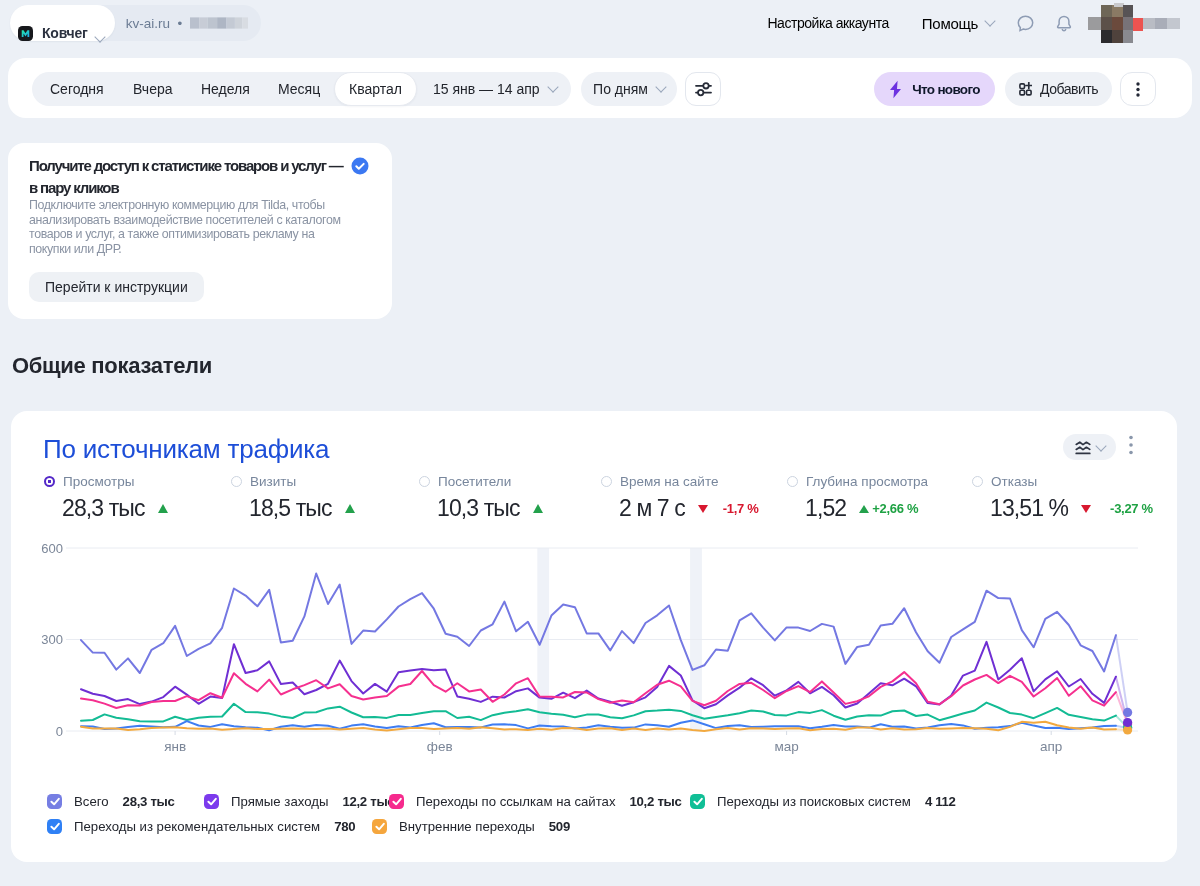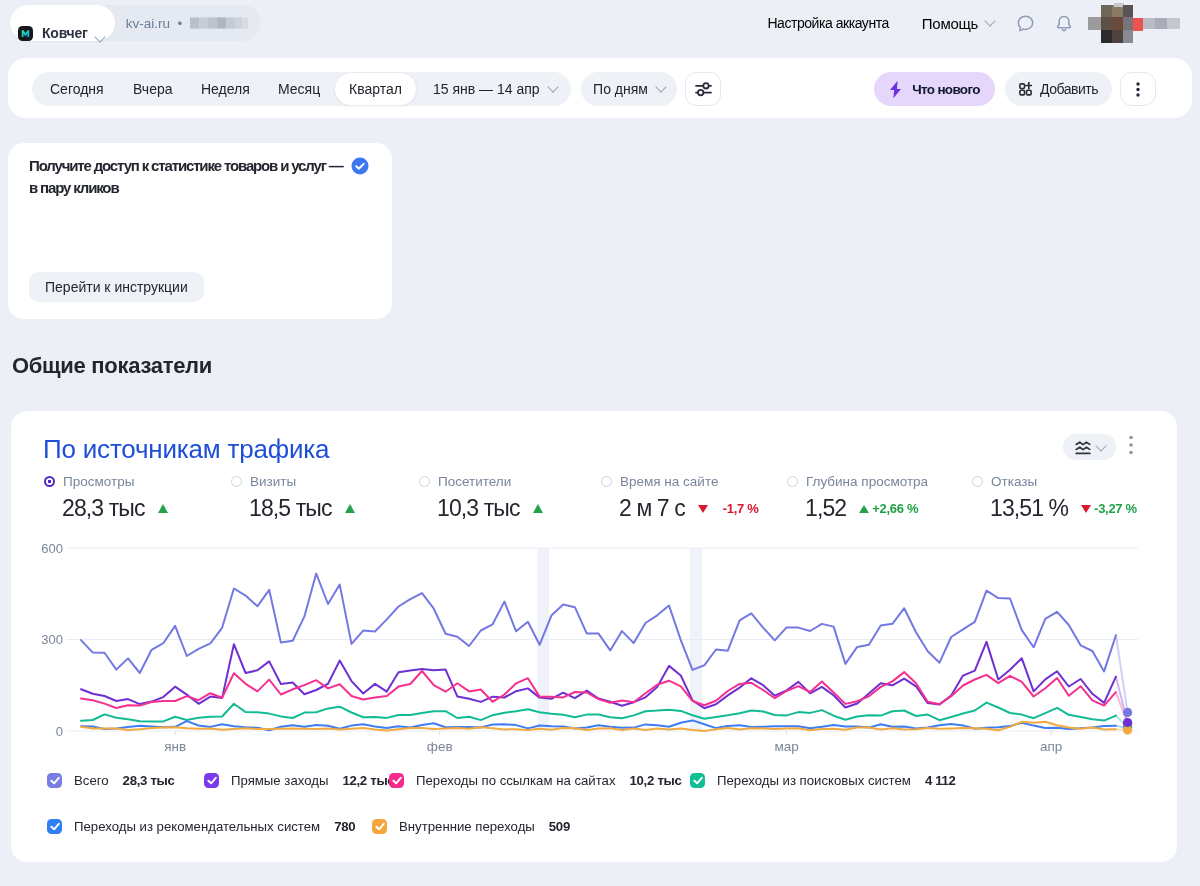--- a/index.html
+++ b/index.html
@@ -163,20 +163,21 @@
       </svg>
     </div>
   </div>
 
   <div class="abs promo">
     <h3>Получите доступ к статистике товаров и услуг —<br>в пару кликов</h3>
     <div class="check"><svg width="18" height="18" viewBox="0 0 18 18">
         <circle cx="9" cy="9" r="8.5" fill="#3b78f2"></circle>
         <path d="M5.3 9.3l2.5 2.5 4.9-4.9" stroke="#fff" stroke-width="2" fill="none" stroke-linecap="round" stroke-linejoin="round"></path>
       </svg></div>
+    <p>Подключите электронную коммерцию для Tilda, чтобы<br>анализировать взаимодействие посетителей с каталогом<br>товаров и услуг, а также оптимизировать рекламу на<br>покупки или ДРР.</p>
     <div class="btn">Перейти к инструкции</div>
   </div>
 
   <div class="abs h1">Общие показатели</div>
 
   <div class="abs card">
     <div class="card-title">По источникам трафика</div>
     <div class="ctl-pill">
       <svg width="16" height="15" viewBox="0 0 16 15" fill="none">
         <path d="M1.2 4.4 4.8 2.2 8 4.6l3.4-2.3 3.4 2.1" stroke="#2e3442" stroke-width="1.7" stroke-linecap="round" stroke-linejoin="round"></path>
@@ -212,21 +213,21 @@
     </div>
     <div class="metric" style="left:776px;">
       <div class="lab"><span class="radio"></span>Глубина просмотра</div>
       <div class="val">1,52<span style="display:flex;align-items:center;gap:3px;">
           <span class="tri-u" style="border-bottom-width:8px;border-left-width:5px;border-right-width:5px;"></span>
           <span class="delta up">+2,66 %</span>
         </span></div>
     </div>
     <div class="metric" style="left:961px;">
       <div class="lab"><span class="radio"></span>Отказы</div>
-      <div class="val">13,51 %<span style="display:flex;align-items:center;gap:3px;">
+      <div class="val">13,51 %<span style="display:flex;align-items:center;gap:19px;">
           <span class="tri-d" style="border-top-width:8px;border-left-width:5px;border-right-width:5px;"></span>
           <span class="delta up" style="color:#1fa244;">-3,27 %</span>
         </span></div>
     </div>
 
     <svg width="1166" height="230" style="position:absolute;left:0;top:128px;" viewBox="0 0 1166 230" fill="none">
     <rect x="526.3" y="9.0" width="11.8" height="183.0" fill="#eff2f8"></rect>
     <rect x="679.1" y="9.0" width="11.8" height="183.0" fill="#eff2f8"></rect>
     <line x1="55.0" y1="9.0" x2="1127.0" y2="9.0" stroke="#e9ecf2" stroke-width="1"></line>
     <text x="52.0" y="13.5" text-anchor="end" font-size="13" fill="#7b8698" font-family="Liberation Sans, sans-serif">600</text>
@@ -255,21 +256,21 @@
     <polyline points="70.0,187.7 81.8,189.6 93.5,189.6 105.3,189.6 117.0,191.0 128.8,190.2 140.6,188.9 152.3,188.6 164.1,188.3 175.8,189.3 187.6,189.8 199.4,189.4 211.1,190.7 222.9,190.0 234.6,189.2 246.4,190.0 258.2,189.9 269.9,189.7 281.7,189.5 293.4,189.7 305.2,190.1 317.0,189.5 328.7,190.5 340.5,189.8 352.2,188.9 364.0,190.4 375.8,191.6 387.5,190.3 399.3,188.9 411.0,188.9 422.8,189.9 434.6,189.6 446.3,189.1 458.1,189.7 469.8,188.2 481.6,189.2 493.4,190.4 505.1,190.3 516.9,191.1 528.6,189.8 540.4,190.7 552.2,189.0 563.9,189.2 575.7,191.0 587.4,189.5 599.2,189.3 611.0,191.0 622.7,189.6 634.5,191.1 646.2,189.6 658.0,190.6 669.8,189.5 681.5,191.1 693.3,191.9 705.0,190.2 716.8,188.9 728.6,190.4 740.3,189.3 752.1,189.5 763.8,190.0 775.6,189.6 787.4,189.2 799.1,191.2 810.9,189.9 822.6,189.8 834.4,190.7 846.2,188.6 857.9,188.6 869.7,190.6 881.4,189.2 893.2,190.4 905.0,190.3 916.7,189.1 928.5,189.7 940.2,189.4 952.0,188.9 963.8,189.2 975.5,189.7 987.3,191.3 999.0,187.9 1010.8,182.8 1022.6,183.7 1034.3,182.8 1046.1,186.3 1057.8,188.5 1069.6,189.7 1081.4,188.6 1093.1,190.5 1104.9,190.2" stroke="#f2a93f" stroke-width="2.0" stroke-linejoin="round" stroke-linecap="round" fill="none"></polyline>
     <line x1="1104.9" y1="190.2" x2="1116.6" y2="190.9" stroke="#f2a93f" stroke-width="2.0" stroke-opacity="0.35" stroke-linecap="round"></line>
     <circle cx="1116.6" cy="184.9" r="4.6" fill="#f5308f"></circle>
     <circle cx="1116.6" cy="189.0" r="4.6" fill="#3f7df2"></circle>
     <circle cx="1116.6" cy="188.6" r="4.6" fill="#13bb94"></circle>
     <circle cx="1116.6" cy="190.9" r="4.6" fill="#f2a93f"></circle>
     <circle cx="1116.6" cy="183.5" r="4.6" fill="#6f2fd3"></circle>
     <circle cx="1116.6" cy="173.4" r="4.6" fill="#7478e2"></circle>
     </svg>
 
-    <div class="legend" style="top:362px;">
+    <div class="legend" style="top:383px;">
       <div class="leg" style="left:36px;"><span class="cb" style="background:#767ee3;">
           <svg width="10" height="9" viewBox="0 0 10 9">
             <path d="M1.4 4.7 4.1 7.3 8.8 1.8" stroke="#fff" stroke-width="1.9" fill="none" stroke-linecap="round" stroke-linejoin="round"></path>
           </svg>
         </span>Всего<b>28,3 тыс</b></div>
       <div class="leg" style="left:177px;margin-left:16px;"><span class="cb" style="background:#7c3aed;">
           <svg width="10" height="9" viewBox="0 0 10 9">
             <path d="M1.4 4.7 4.1 7.3 8.8 1.8" stroke="#fff" stroke-width="1.9" fill="none" stroke-linecap="round" stroke-linejoin="round"></path>
           </svg>
         </span>Прямые заходы<b>12,2 тыс</b></div>

